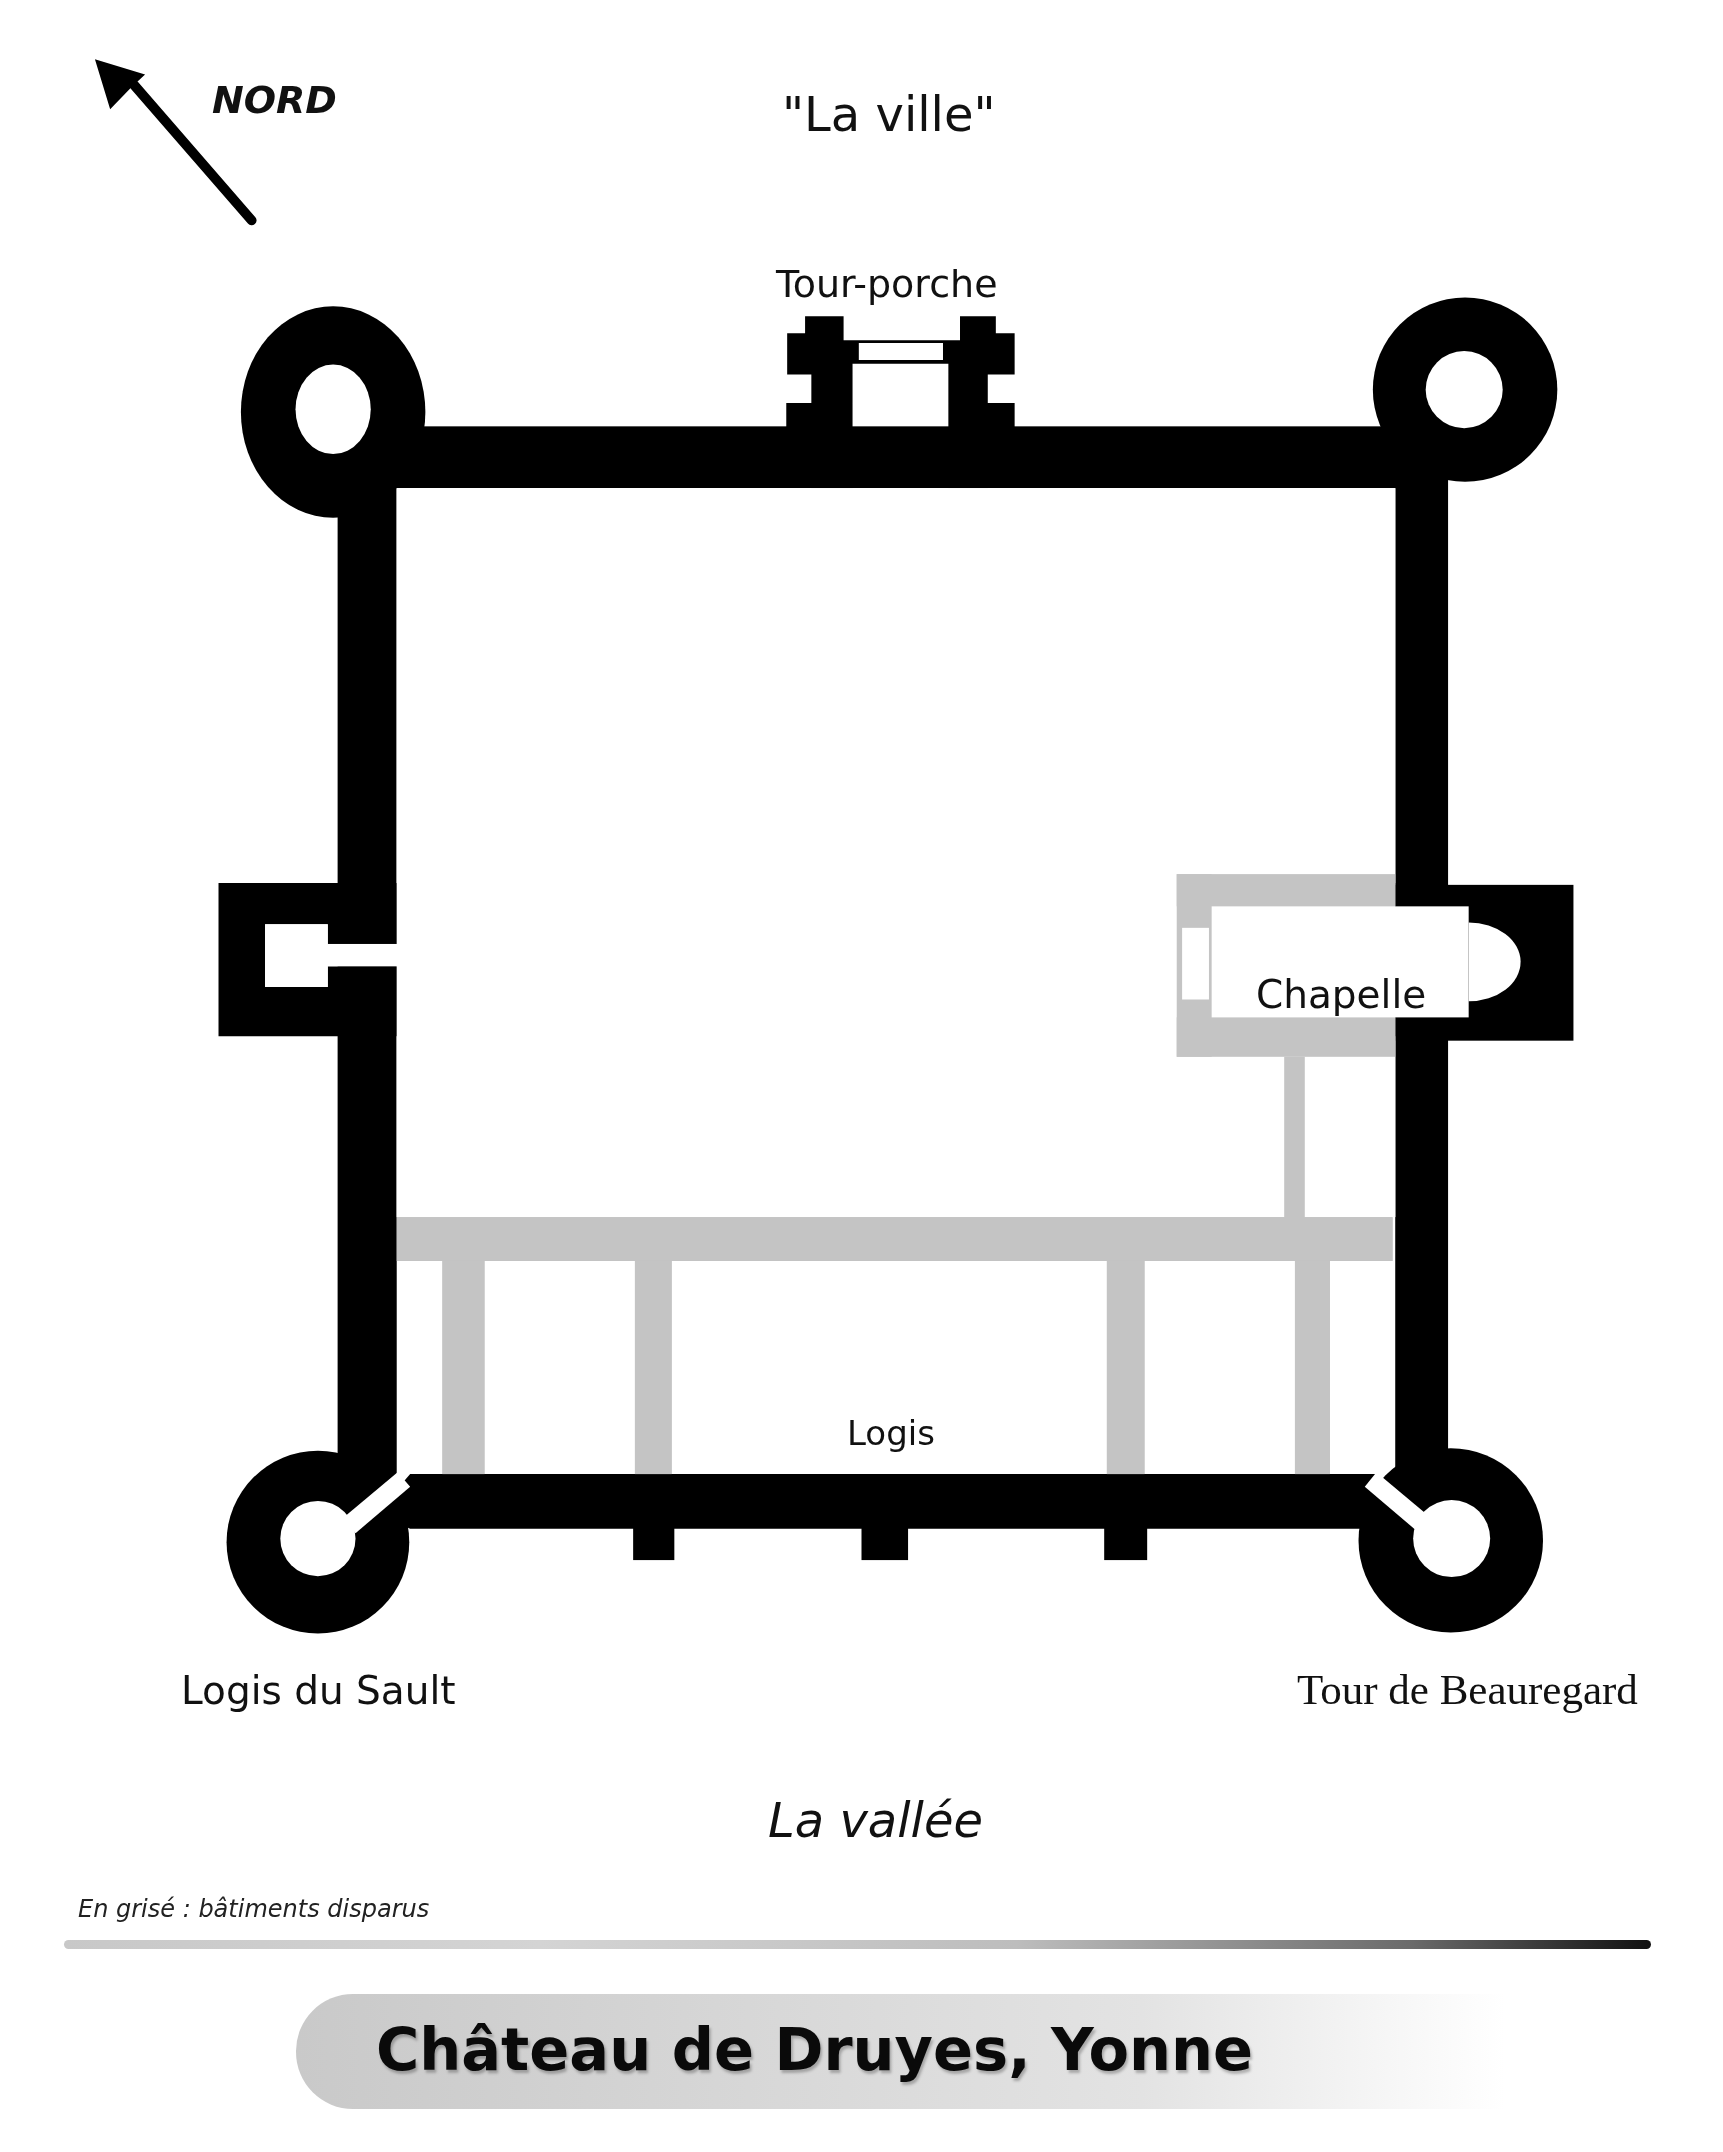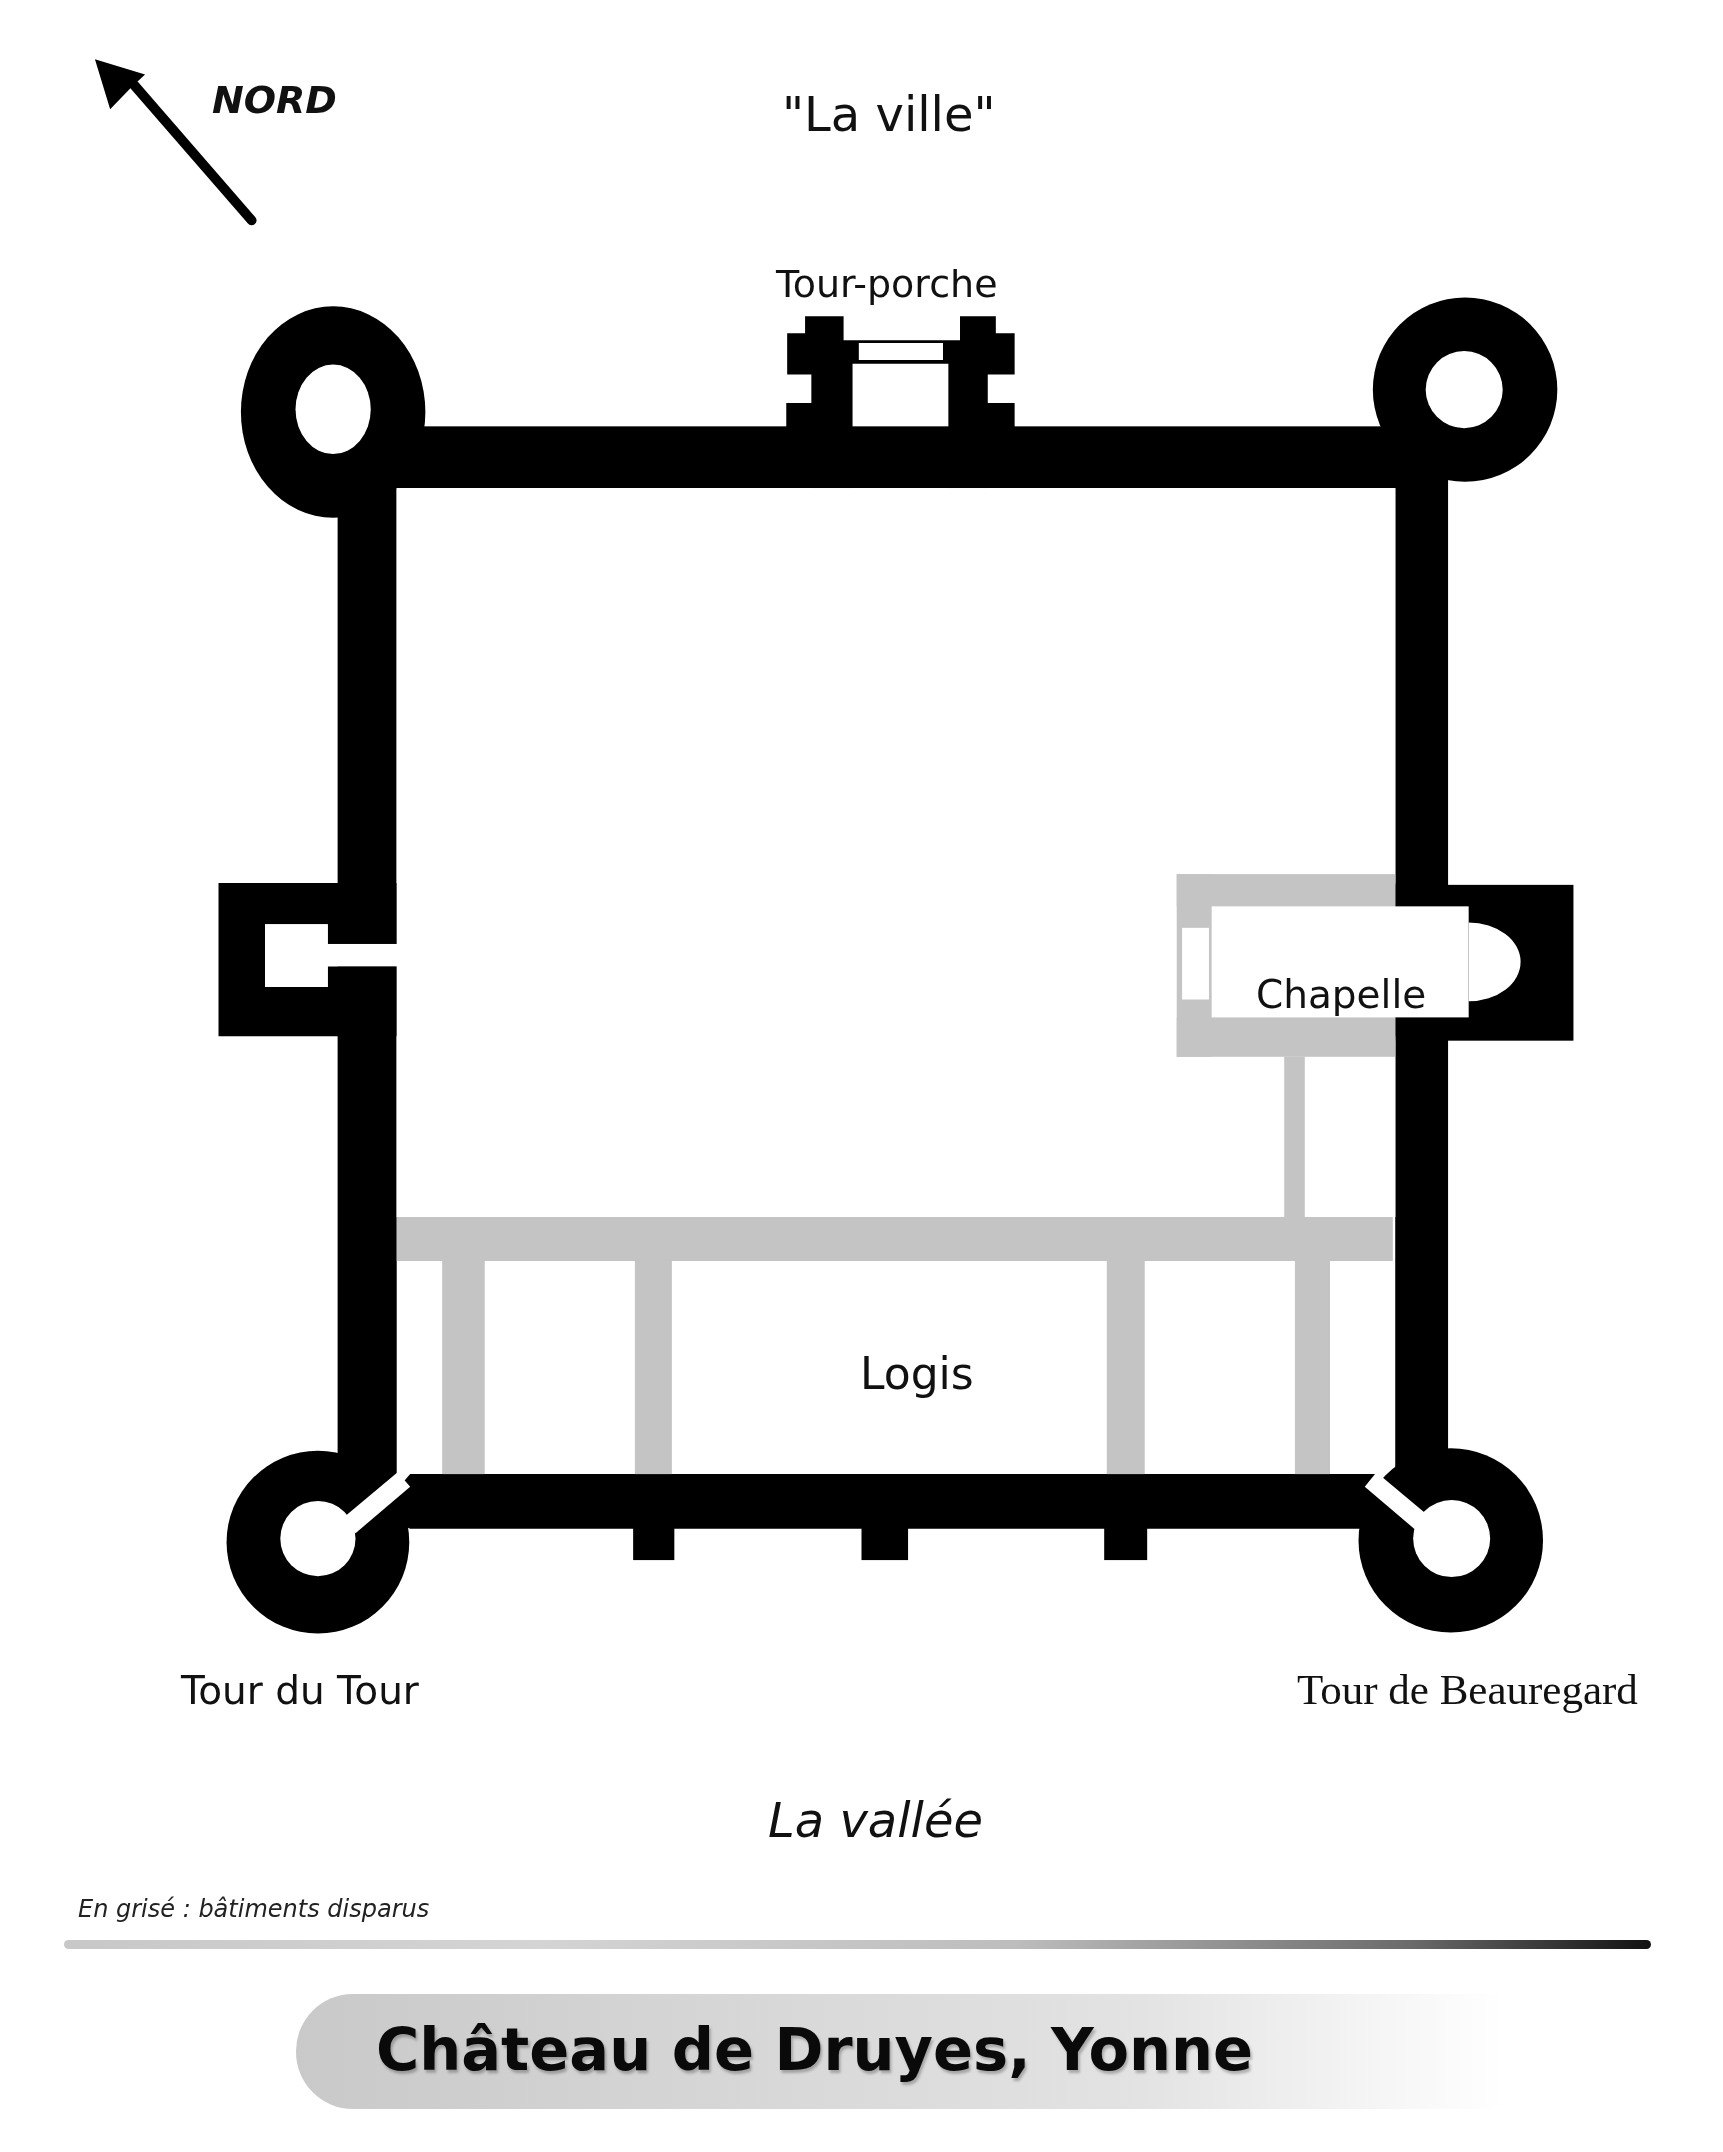--- a/index.html
+++ b/index.html
@@ -3,21 +3,21 @@
 <meta charset="utf-8">
 <style>
   html, body { margin: 0; padding: 0; background: #ffffff; }
   body { width: 1723px; height: 2153px; position: relative; overflow: hidden; font-family: "DejaVu Sans", sans-serif; color: #111; }
   .lbl { position: absolute; white-space: nowrap; font-family: "DejaVu Sans", sans-serif; color: #111; line-height: 1; }
   #plan { position: absolute; left: 0; top: 0; }
   .north-label { left: 212px; top: 81px; font-size: 38px; font-style: italic; font-weight: bold; }
   .city-label { left: 782px; top: 90px; font-size: 48px; }
   .porch-label { left: 776px; top: 265px; font-size: 38px; }
   .chapel-label { left: 1256px; top: 945px; font-size: 39px; margin-top: 30px; }
-  .logis-label { left: 847px; top: 1352px; font-size: 44px; margin-left: 13px; }
+  .logis-label { left: 847px; top: 1416px; font-size: 34px; }
   .sault-label { left: 181px; top: 1671px; font-size: 39px; }
   .beau-label { left: 1297px; top: 1668px; font-size: 43px; font-family: Liberation Serif, serif; }
   .valley-label { left: 768px; top: 1796px; font-size: 48px; font-style: italic; }
   .legend-label { left: 78px; top: 1897px; font-size: 24px; font-style: italic; color: #222; }
   .rule { position: absolute; left: 64px; top: 1940px; width: 1587px; height: 9px;
           background: linear-gradient(90deg, #c8c8c8 0%, #d4d4d4 30%, #bdbdbd 60%, #6a6a6a 85%, #111 100%);
           border-radius: 4.5px; }
   .banner { position: absolute; left: 296px; top: 1994px; width: 1209px; height: 115px;
             border-radius: 57px 0 0 57px;
             background: linear-gradient(90deg, #c9c9c9 0%, #d8d8d8 40%, #e3e3e3 70%, #ffffff 100%); }
@@ -111,20 +111,20 @@
     <rect x="1446" y="1408" width="39" height="238"></rect>
   </g>
   <rect x="1320" y="1036" width="30" height="80" fill="#fff"></rect>
 </svg>
 
 <div class="lbl north-label">NORD</div>
 <div class="lbl city-label">"La ville"</div>
 <div class="lbl porch-label">Tour-porche</div>
 <div class="lbl chapel-label">Chapelle</div>
 <div class="lbl logis-label">Logis</div>
-<div class="lbl sault-label">Tour du Tour</div>
+<div class="lbl sault-label">Logis du Sault</div>
 <div class="lbl beau-label">Tour de Beauregard</div>
 <div class="lbl valley-label">La vallée</div>
 <div class="lbl legend-label">En grisé : bâtiments disparus</div>
 <div class="rule"></div>
 <div class="banner"></div>
 <div class="banner-title">Château de Druyes, Yonne</div>
 
 
 </body></html>

